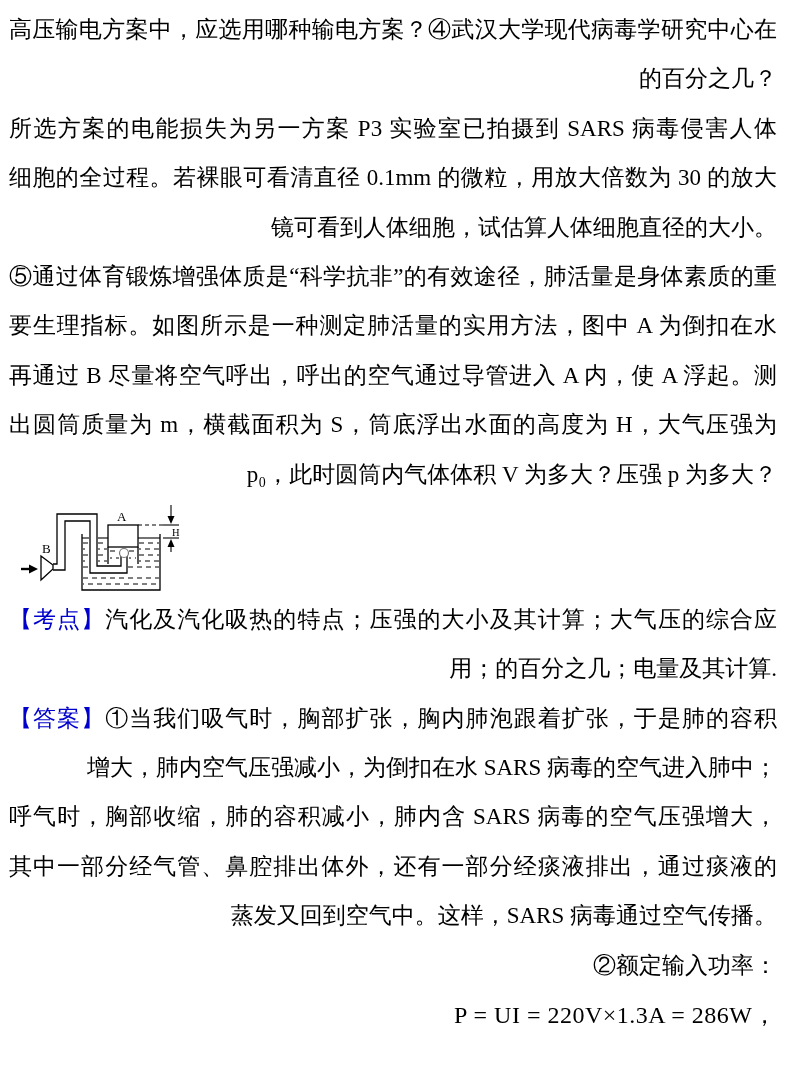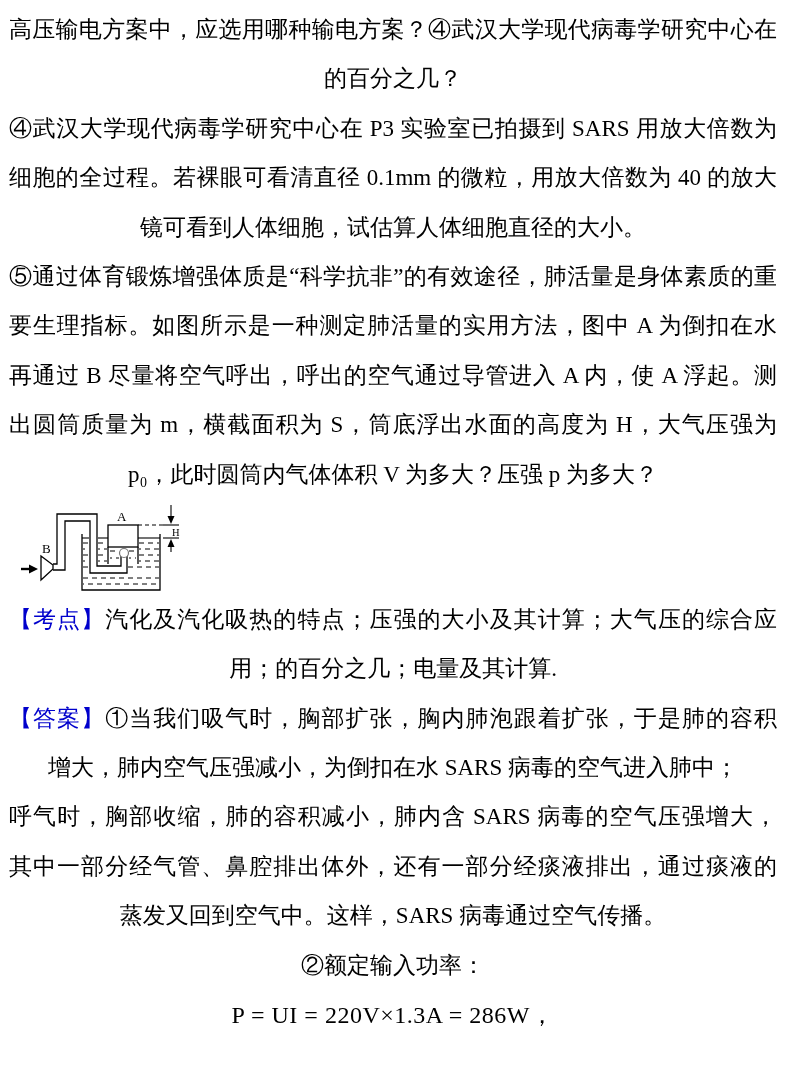--- a/index.html
+++ b/index.html
@@ -15,21 +15,21 @@
     font-family: "Liberation Serif", "DejaVu Serif", serif;
   }
   .doc {
     padding: 8px 17px 0 9px;
   }
   .line {
     height: 49.4px;
     line-height: 44px;
     font-size: 23px;
     overflow: hidden;
-    text-align: center;
+    text-align: right;
   }
   .fill {
     text-align: justify;
     text-align-last: justify;
   }
   .blue {
     color: #0000cc;
   }
   .diagram-row {
     height: 96px;
@@ -49,22 +49,22 @@
   }
 </style>
 </head>
 <body>
 
 <div class="doc">
 
   <div class="line fill">高压输电方案中，应选用哪种输电方案？④武汉大学现代病毒学研究中心在</div>
   <div class="line">的百分之几？</div>
 
-  <div class="line fill">④武汉大学现代病毒学研究中心在 P3 实验室已拍摄到 SARS 用放大倍数为</div>
-  <div class="line fill">细胞的全过程。若裸眼可看清直径 0.1mm 的微粒，用放大倍数为 40 的放大</div>
+  <div class="line fill">所选方案的电能损失为另一方案 P3 实验室已拍摄到 SARS 病毒侵害人体</div>
+  <div class="line fill">细胞的全过程。若裸眼可看清直径 0.1mm 的微粒，用放大倍数为 30 的放大</div>
   <div class="line">镜可看到人体细胞，试估算人体细胞直径的大小。</div>
 
   <div class="line fill">⑤通过体育锻炼增强体质是“科学抗非”的有效途径，肺活量是身体素质的重</div>
   <div class="line fill">要生理指标。如图所示是一种测定肺活量的实用方法，图中 A 为倒扣在水</div>
   <div class="line fill">再通过 B 尽量将空气呼出，呼出的空气通过导管进入 A 内，使 A 浮起。测</div>
   <div class="line fill">出圆筒质量为 m，横截面积为 S，筒底浮出水面的高度为 H，大气压强为</div>
   <div class="line">p₀，此时圆筒内气体体积 V 为多大？压强 p 为多大？</div>
 
   <div class="diagram-row">
     <svg width="190" height="96" viewBox="0 0 190 96" stroke="#000" stroke-width="1.3" fill="none">

